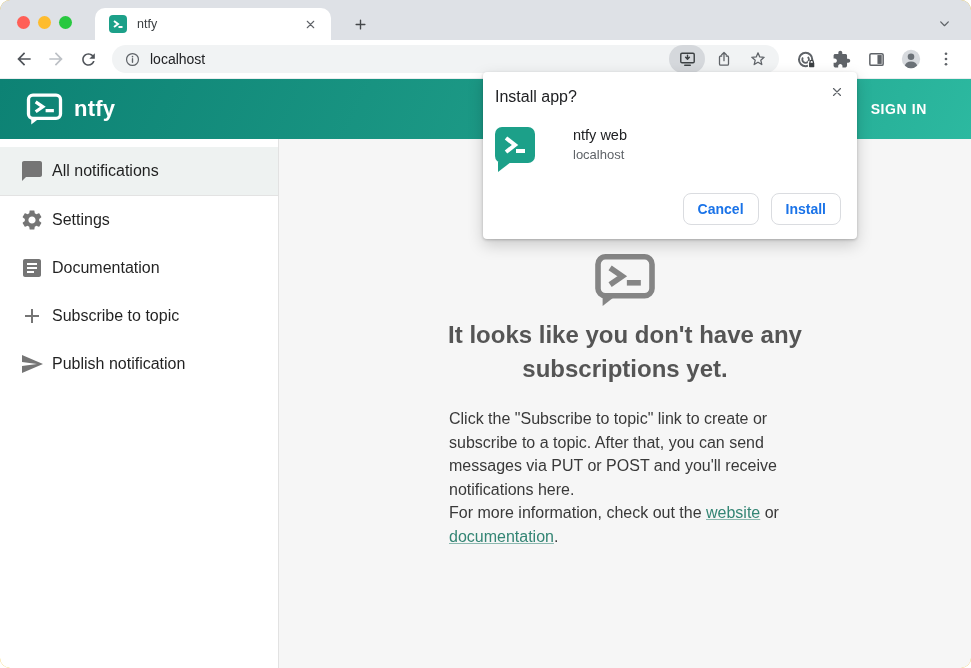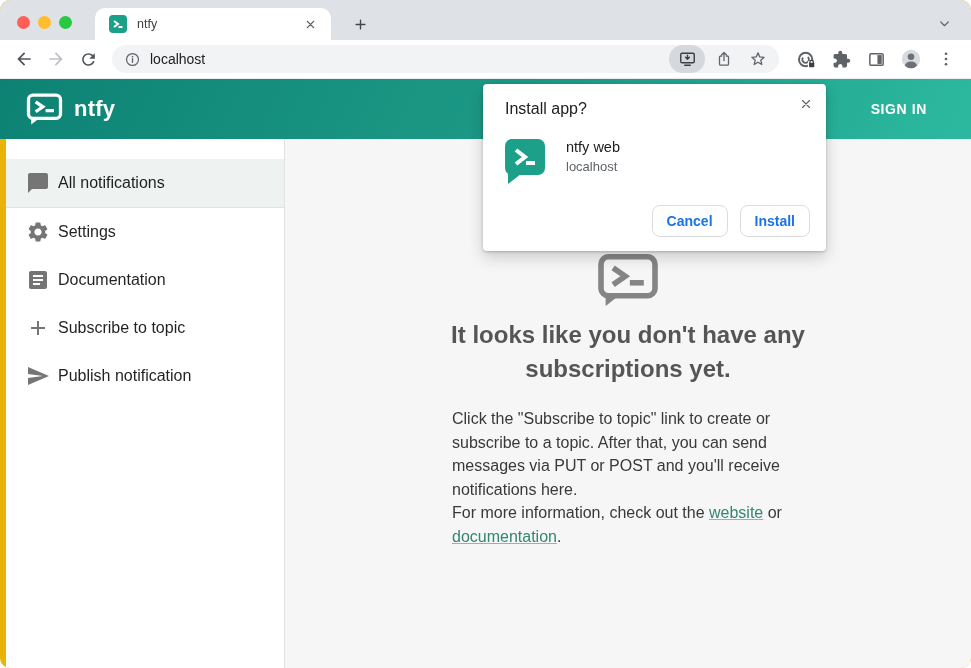--- a/index.html
+++ b/index.html
@@ -34,45 +34,45 @@
             display:flex; align-items:center; padding:0 24px 0 26px; color:#fff; }
   .brand-logo { width:37px; height:32px; color:#fff; margin-right:11px; }
   .brand-name { font-size:22px; font-weight:bold; letter-spacing:0.2px; }
   .appbar .spacer { flex:1; }
   .btn-signin { color:#fff; font-size:14px; font-weight:bold; letter-spacing:0.6px; padding:8px 12px; margin-right:8px; }
   .btn-signup { color:#fff; font-size:14px; font-weight:bold; letter-spacing:0.6px; padding:8px 15px;
                 border:1px solid #fff; border-radius:4px; background:transparent; cursor:pointer; }
 
   
   .content { display:flex; height:529px; }
-  .sidebar { width:279px; background:#fff; border-right:1px solid #E2E2E2; padding-top:20px;margin-left:6px; }
+  .sidebar { width:279px; background:#fff; border-right:1px solid #E2E2E2; padding-top:8px; }
   .side-item { height:48px; display:flex; align-items:center; padding-left:20px; cursor:pointer; }
   .side-item.selected { background:#EEF2F1; }
   .side-item .s-icon { width:24px; height:24px; color:#757575; flex:none; }
   .side-item .s-label { margin-left:8px; padding-left:0; font-size:16px; color:rgba(0,0,0,0.87); margin-left:8px; }
   .side-item .s-label { margin-left:8px; }
   .side-divider { height:1px; background:#E3E3E3; }
 
   .main { flex:1; background:#F6F6F6; display:flex; flex-direction:column; align-items:center; }
   .big-logo { width:62px; height:54px; color:#858585; margin-top:114px; }
   .empty-heading { margin-top:11px; font-size:24px; line-height:34px; color:#555; text-align:center; white-space:pre-line; }
   .paragraphs { width:352px; margin-top:21px; font-size:16px; line-height:23.5px; color:#393939; }
   .paragraphs p { white-space:pre-line; }
   .paragraphs p + p { }
   .tlink { color:#338574; text-decoration:underline; text-decoration-color:rgba(51,133,116,0.55); cursor:pointer; }
 
   
-  .dialog { position:absolute; left:483px; top:84px; width:343px; height:167px; background:#fff; z-index:100;
-            border-radius:4px; box-shadow:0 1px 3px rgba(0,0,0,0.22), 0 6px 16px rgba(0,0,0,0.18); padding:14px 22px; }
+  .dialog { position:absolute; left:483px; top:72px; width:374px; height:167px; background:#fff; z-index:100;
+            border-radius:4px; box-shadow:0 1px 3px rgba(0,0,0,0.22), 0 6px 16px rgba(0,0,0,0.18); padding:14px 12px; }
   .dialog-title { font-size:16px; color:#202124; margin-top:2px; }
   .dialog-close { position:absolute; top:8px; right:8px; width:24px; height:24px; }
   .dialog-row { display:flex; margin-top:21px; }
   .app-icon { position:relative; width:40px; height:36px; border-radius:7px; display:flex; align-items:center; justify-content:center; flex:none; }
   .app-icon .tail { position:absolute; left:3px; bottom:-9px; width:0; height:0; border-top:10px solid #1CA089; border-right:13px solid transparent; }
-  .dialog-app-meta { margin-left:21px; }
+  .dialog-app-meta { margin-left:38px; }
   .app-name { font-size:14.5px; color:#202124; }
   .app-origin { font-size:13px; color:#5F6368; margin-top:4px; }
   .dialog-actions { position:absolute; right:16px; bottom:14px; display:flex; gap:12px; }
   .dlg-btn { min-width:70px; padding:7px 14px; font-size:14px; font-weight:bold; color:#1A73E8; background:#fff;
              border:1px solid #DADCE0; border-radius:8px; cursor:pointer; font-family:inherit; }
 
   svg { display:block; }
 </style>
 </head>
 <body>

